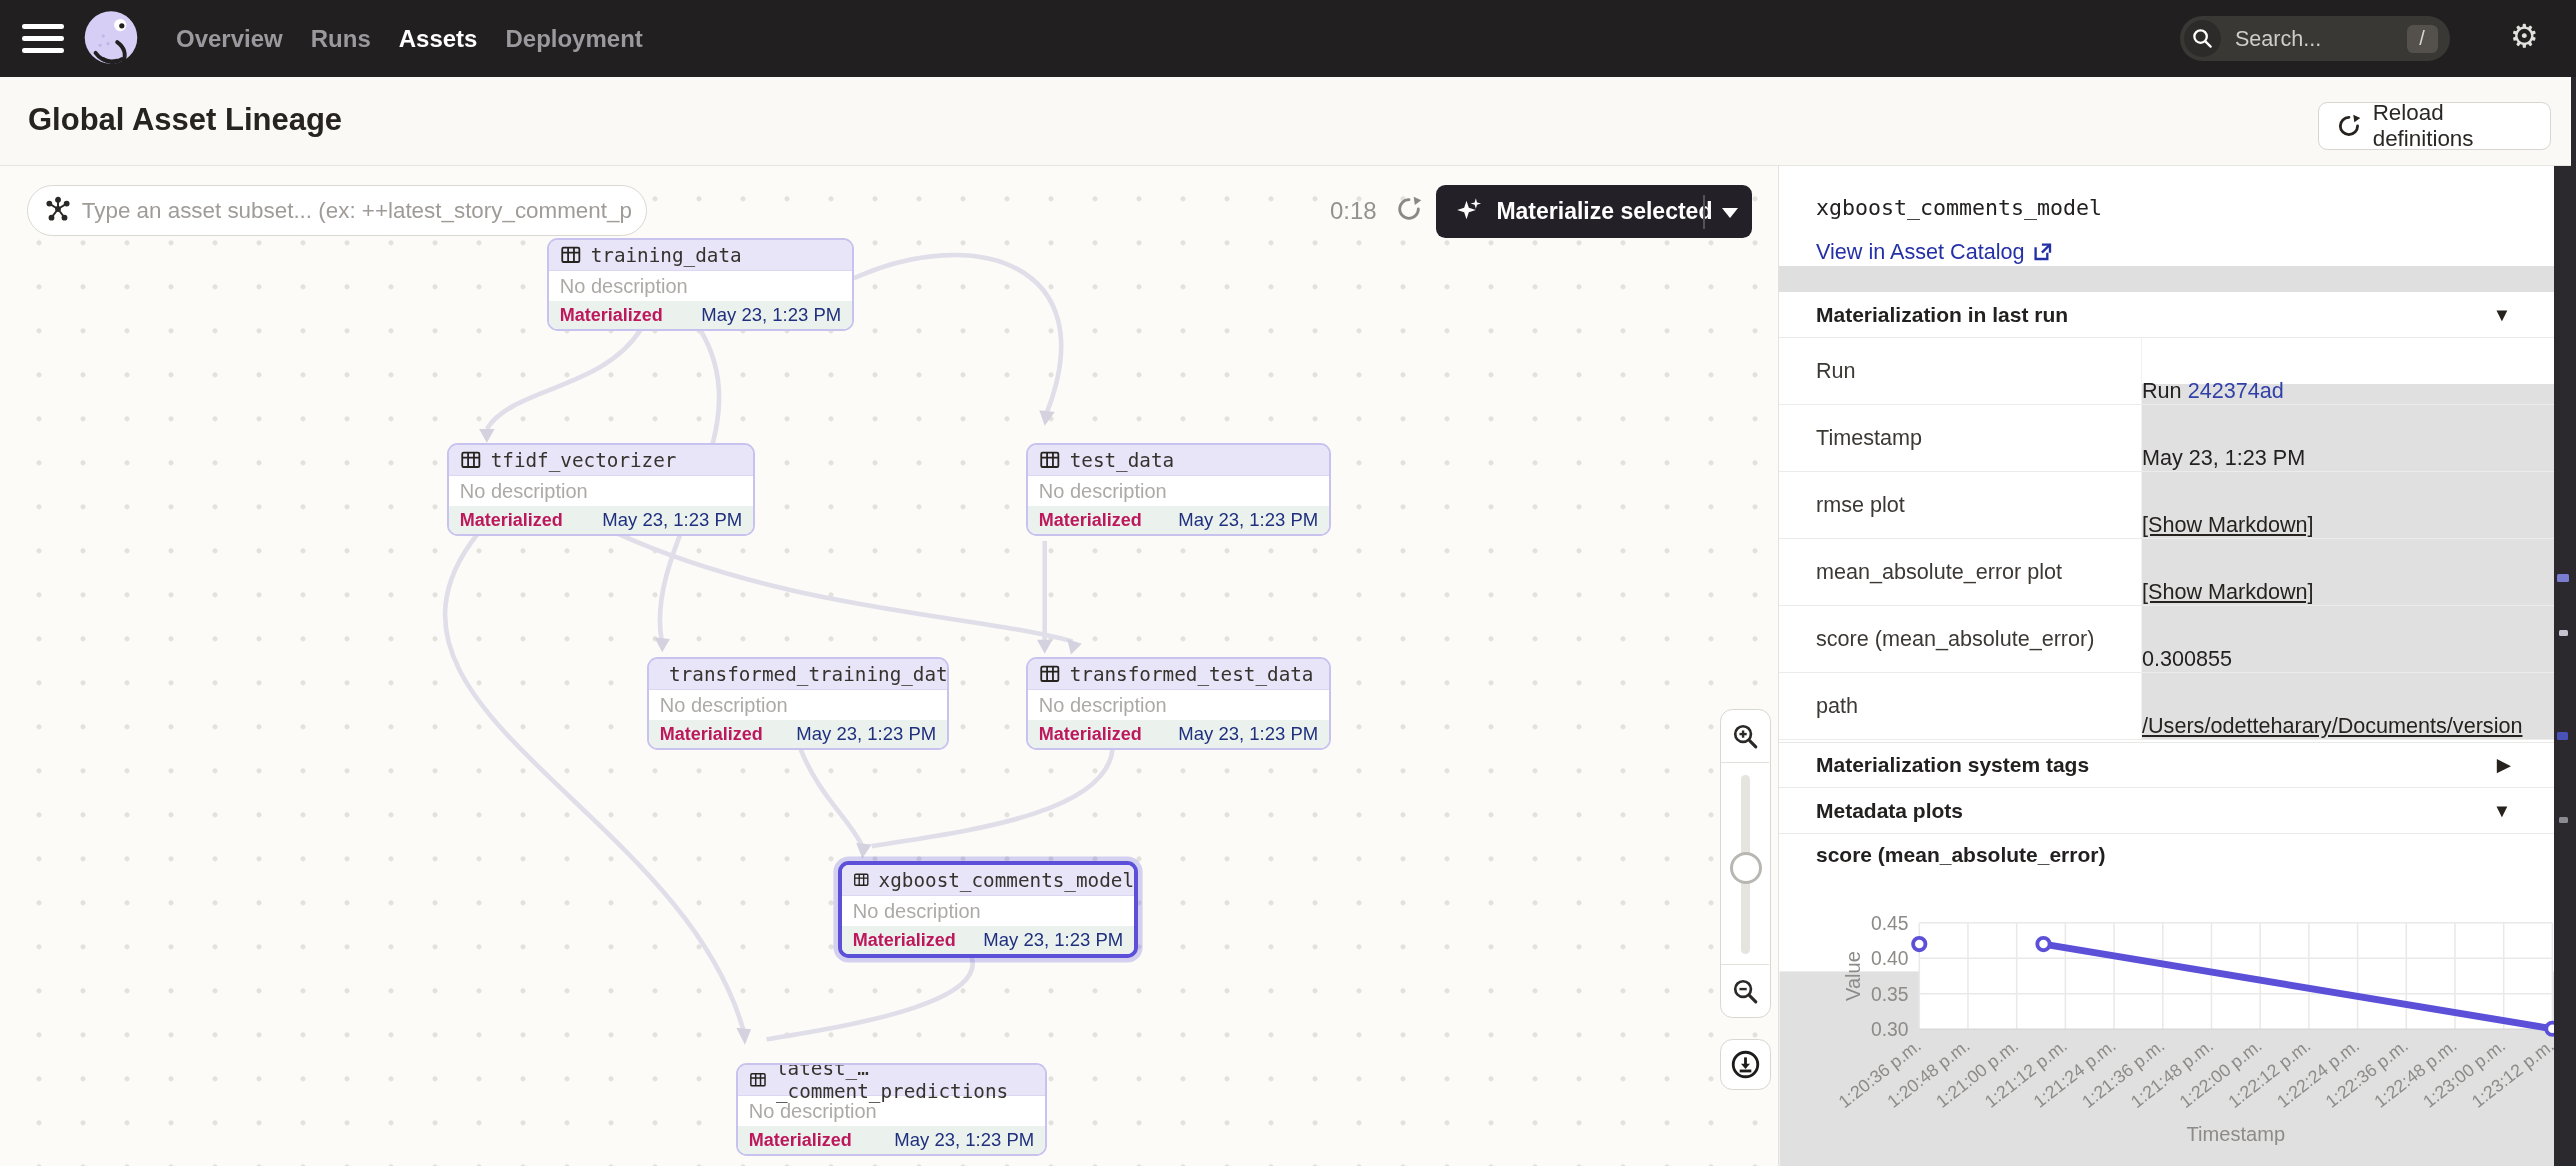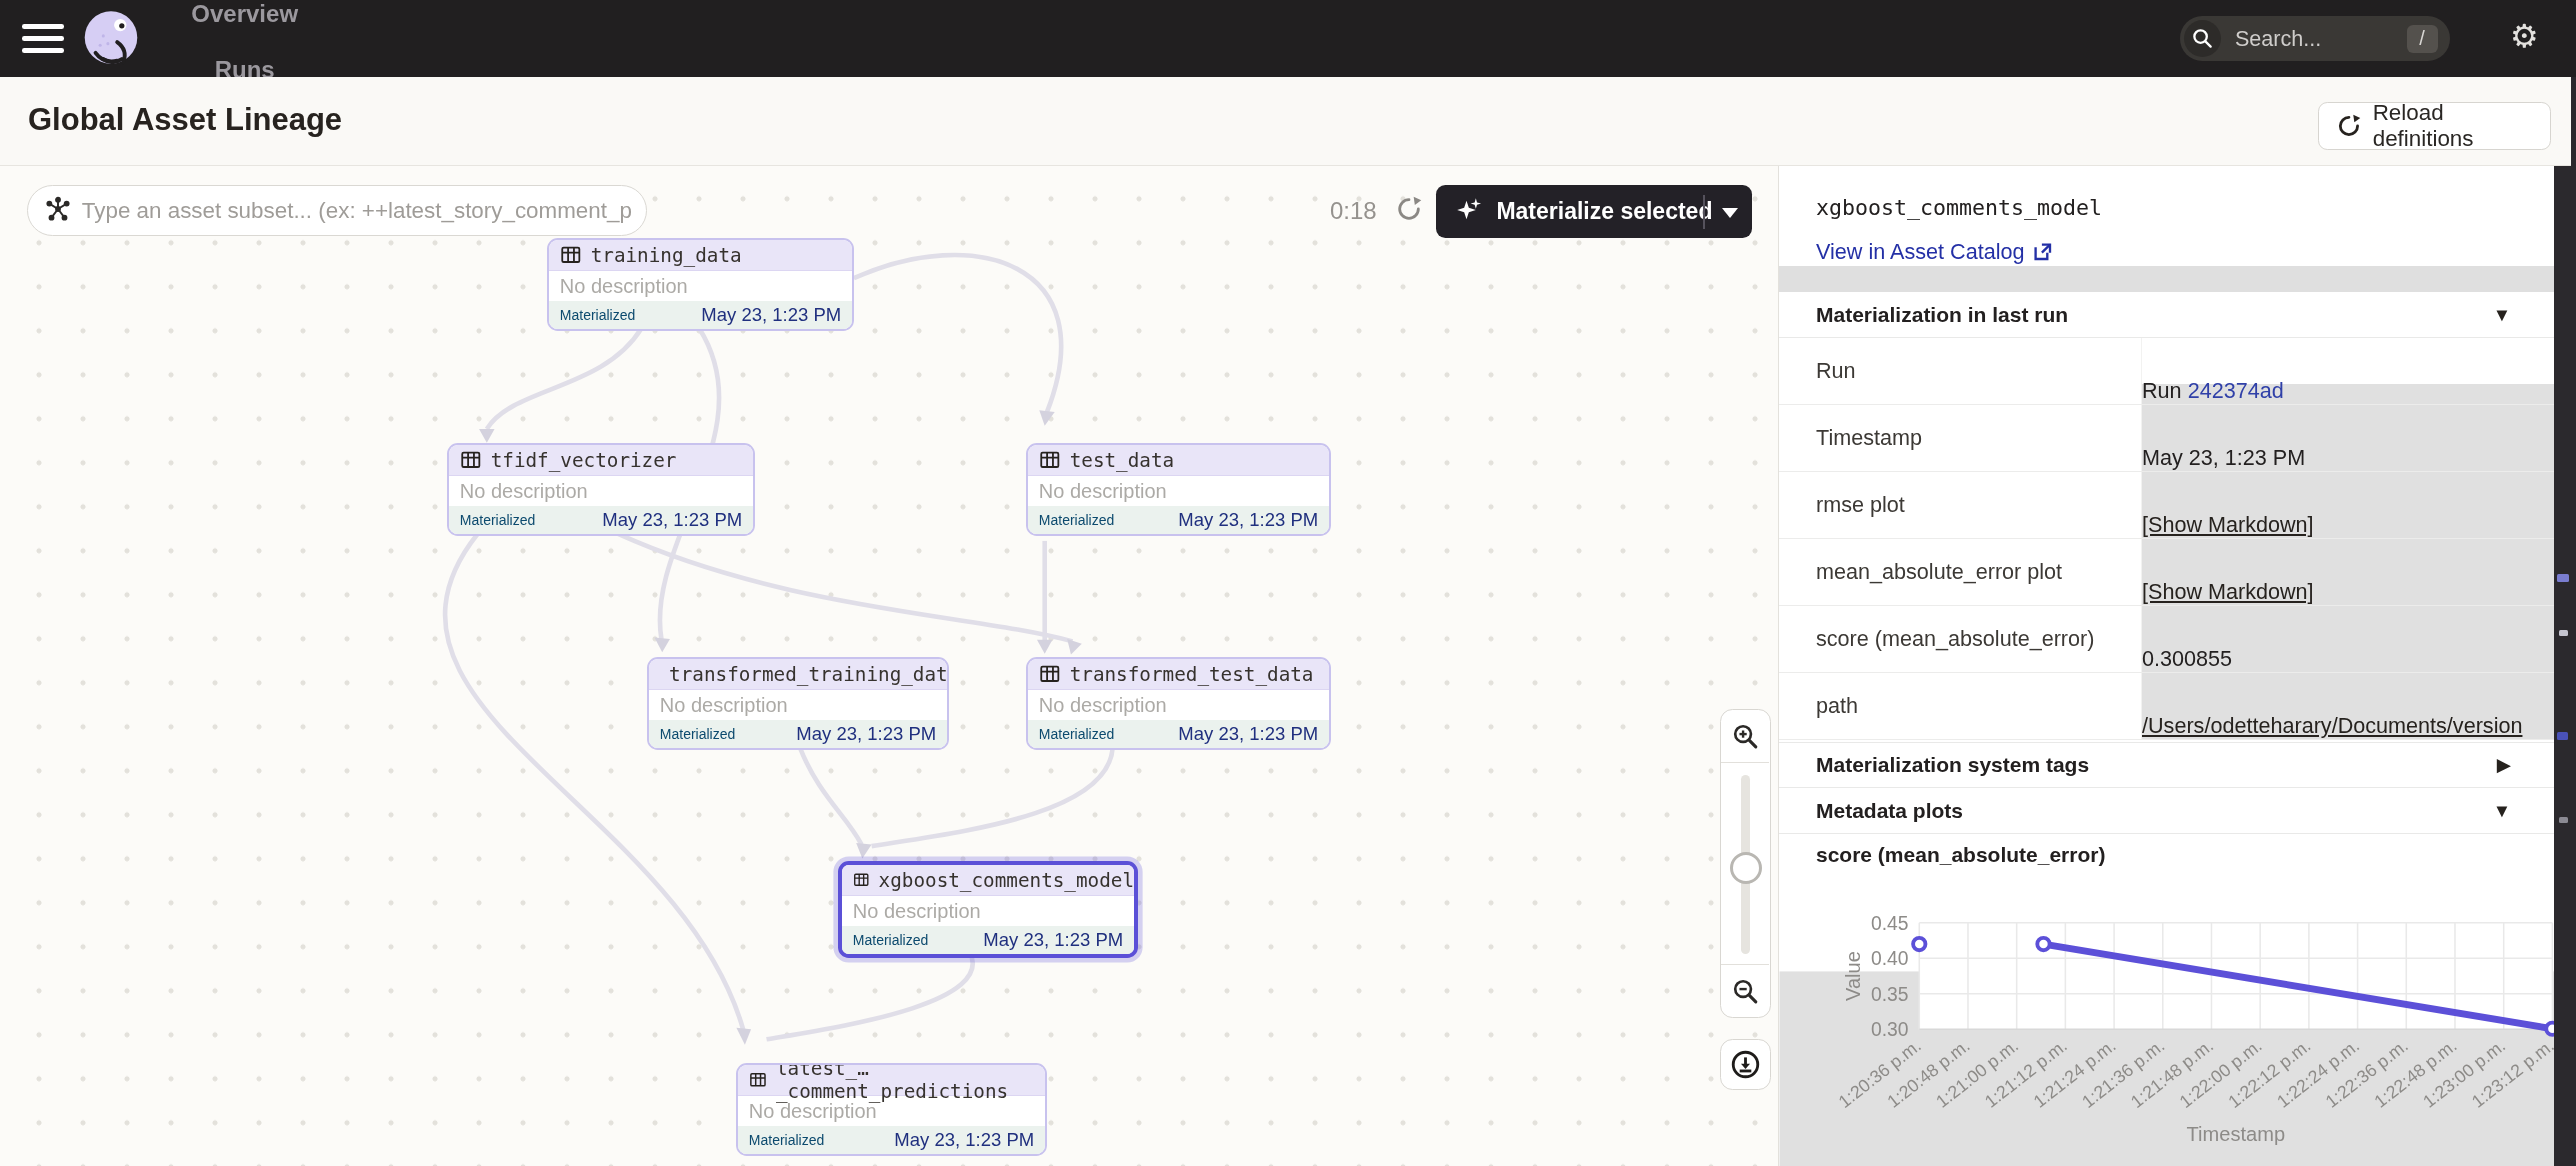--- a/index.html
+++ b/index.html
@@ -5,21 +5,21 @@
   * { margin:0; padding:0; box-sizing:border-box; }
   html,body { width:2576px; height:1167px; overflow:hidden; }
   body { font-family:"Liberation Sans", sans-serif; background:#FCFBF8; }
   .app { position:relative; width:2576px; height:1167px; }
 
   
   .navbar { position:absolute; left:0; top:0; width:2576px; height:77px; background:#211F20; display:flex; align-items:center; }
   .hamburger { position:absolute; left:21.6px; top:24px; width:42px; height:29px; display:flex; flex-direction:column; justify-content:space-between; cursor:pointer; }
   .hamburger span { display:block; height:5.4px; border-radius:2.3px; background:#FFFFFF; }
   .logo { position:absolute; left:77px; top:4.6px; }
-  .nav-items { position:absolute; left:176px; top:0; height:77px; display:flex; align-items:center; gap:28px;flex-direction:column; }
+  .nav-items { position:absolute; left:176px; top:0; height:77px; display:flex; align-items:center; gap:28px; }
   .nav-item { font-size:24px; font-weight:600; color:#9B989E; cursor:pointer; }
   .nav-item.active { color:#FFFFFF; font-weight:700; }
   .search-pill { position:absolute; left:2180px; top:16px; width:270px; height:45px; border-radius:22.4px; background:#3A3835; display:flex; align-items:center; }
   .search-circle { width:37px; height:37px; margin-left:3.9px; border-radius:50%; background:#2D2B29; display:flex; align-items:center; justify-content:center; }
   .search-text { font-size:21.6px; color:#CFCDCB; margin-left:14px; flex:1; }
   .slash-badge { width:31px; height:28px; margin-right:12.4px; border-radius:6.2px; background:#54514D; color:#D9D7D4; font-size:20px; display:flex; align-items:center; justify-content:center; }
   .gear { position:absolute; left:2510px; top:17px; font-size:32px; color:#E3E1DE; cursor:pointer; font-family:"DejaVu Sans", sans-serif; }
 
   
   .page-header { position:absolute; left:0; top:77px; width:2576px; height:89px; background:#FAF9F6; border-bottom:1.5px solid #E7E5E0; }
@@ -32,21 +32,21 @@
   .graph { position:absolute; left:0; top:166px; width:1778px; height:1001px; background-color:#FCFBF8;
            background-image:radial-gradient(circle, #E3E1DB 2.3px, transparent 2.8px); background-size:44px 44px; background-position:17px 10.8px; }
   .edges { position:absolute; left:0; top:0; }
 
   .asset-node { position:absolute; background:#FFFFFF; border:2.3px solid #C8C2EE; border-radius:10.8px; overflow:hidden; cursor:pointer; }
   .asset-node.selected { border:4.6px solid #5B50D7; box-shadow:0 0 0 4.6px rgba(91,80,215,0.25); }
   .n-head { height:31px; background:#E9E5F8; display:flex; align-items:center; padding-left:10.8px; border-bottom:0.8px solid #DCD6F2; }
   .n-name { margin-left:9.3px; font-family:"DejaVu Sans Mono", monospace; font-size:19.3px; color:#36322E; }
   .n-body { height:30px; display:flex; align-items:center; padding-left:10.8px; font-size:20px; color:#ACAAA6; background:#FFFFFF; }
   .n-foot { height:28px; background:#EBF2EE; display:flex; align-items:center; justify-content:space-between; padding:0 10.8px; }
-  .n-status { font-size:14px; color:#0c4a6e; }
+  .n-status { font-size:18px; color:#be185d;font-weight:bold; }
   .n-time { font-size:18.5px; color:#20307F; }
 
   
   .filter-input { position:absolute; left:27px; top:19.3px; width:620px; height:51px; border-radius:25.5px; border:1.5px solid #DAD8D3; background:#FFFFFF; display:flex; align-items:center; }
   .filter-input input { border:none; outline:none; flex:1; margin-left:10.8px; margin-right:15.5px; font-size:22.4px; color:#3A3733; font-family:"Liberation Sans", sans-serif; background:transparent; }
   .filter-input input::placeholder { color:#9F9C98; }
   .filter-icon { margin-left:17px; }
   .timer { position:absolute; left:1330px; top:31px; font-size:24px; color:#95928E; }
   .timer-refresh { position:absolute; left:1395px; top:29px; cursor:pointer; }
   .mat-btn { position:absolute; left:1436px; top:19.3px; width:316px; height:53px; background:#232127; border-radius:9.3px; display:flex; align-items:center; cursor:pointer; }

